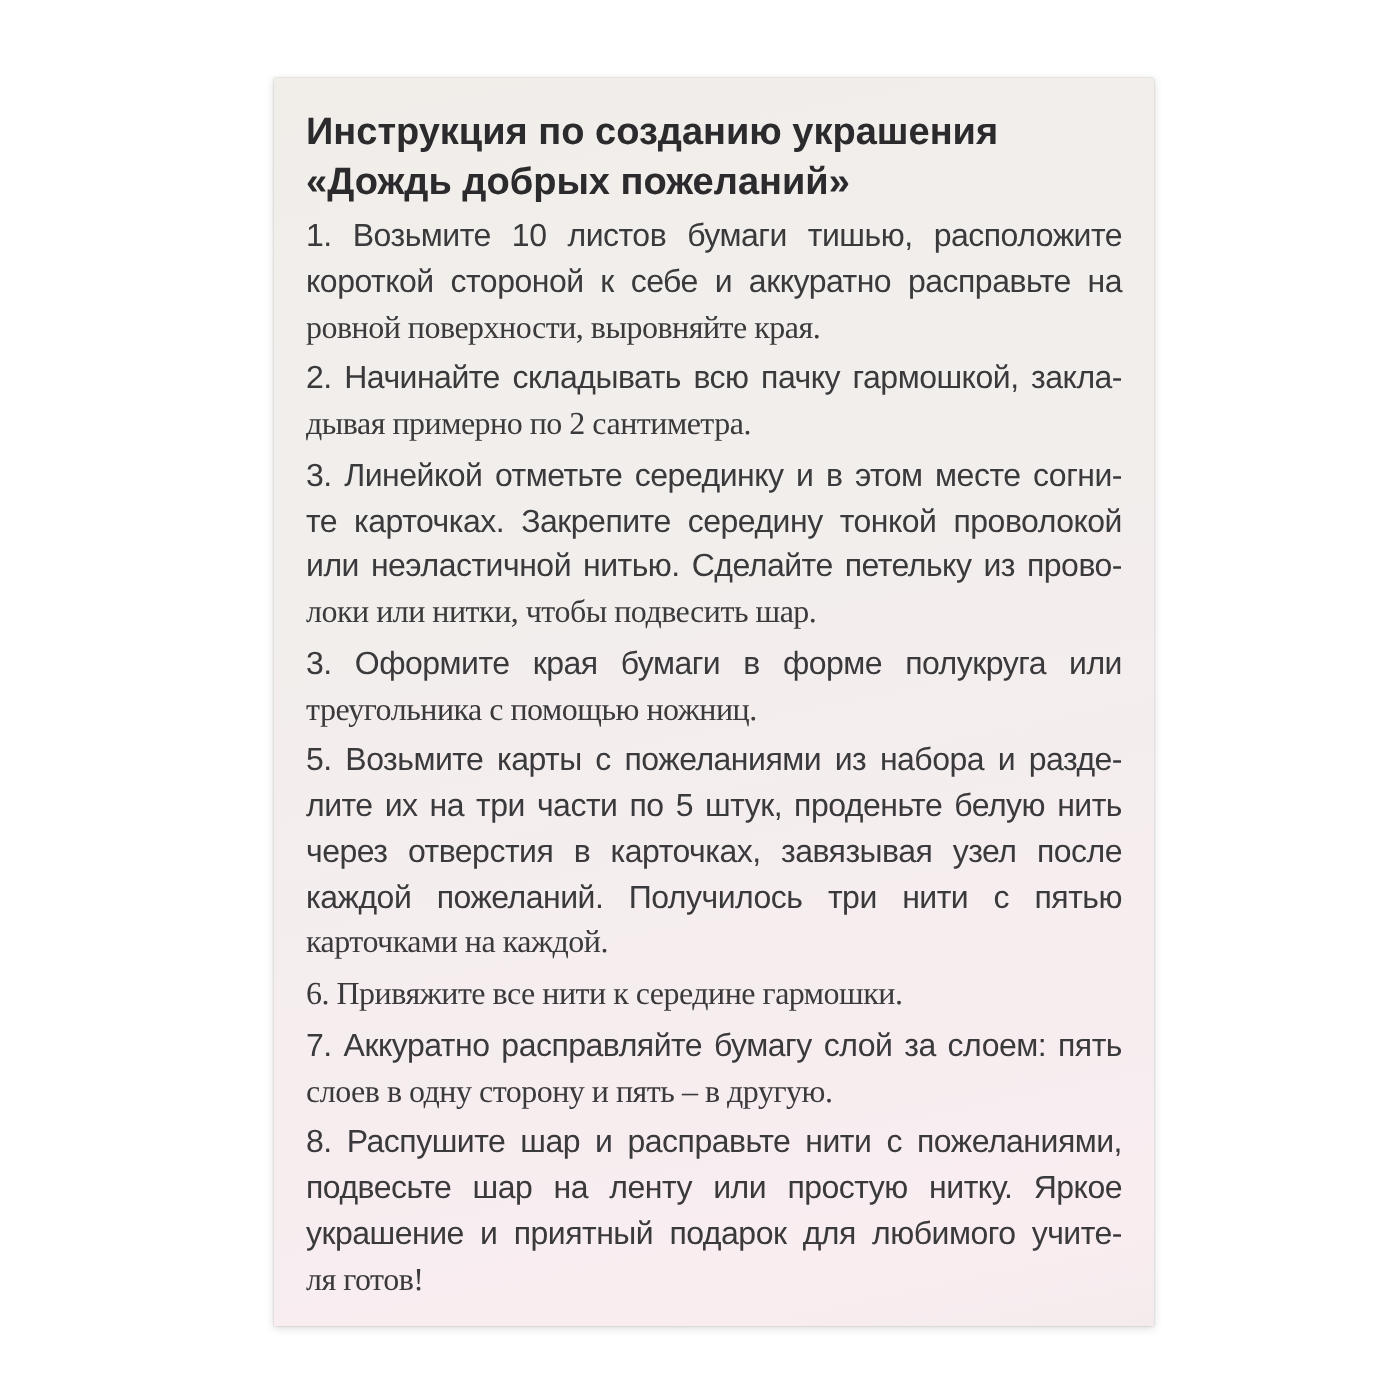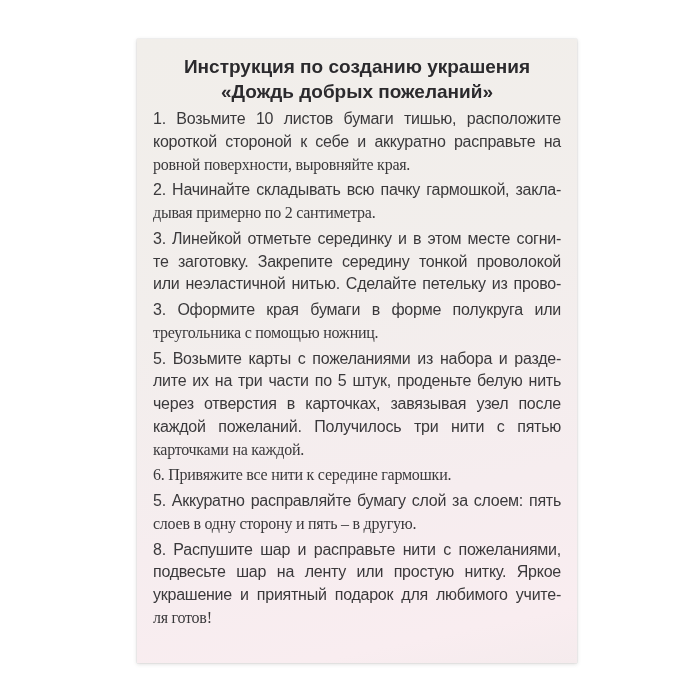--- a/index.html
+++ b/index.html
@@ -36,21 +36,21 @@
       0 0 1px rgba(60, 55, 52, 0.25);
   }
   .title {
     font-size: 19px;
     font-weight: bold;
     line-height: 25px;
     color: #2b2a2d;
     margin: 0 0 4px 0;
   }
   .title .line {
-    text-align: center;
+    text-align: left;
     white-space: nowrap;
   }
   .para {
     font-size: 16px;
     line-height: 22.75px;
     letter-spacing: -0.25px;
     color: #3a393b;
     margin-top: 3px;
   }
   .para .line {
@@ -79,39 +79,40 @@
           <div class="line">1. Возьмите 10 листов бумаги тишью, расположите</div>
           <div class="line">короткой стороной к себе и аккуратно расправьте на</div>
           <div class="line last">ровной поверхности, выровняйте края.</div>
         </div>
       <div class="para">
           <div class="line">2. Начинайте складывать всю пачку гармошкой, закла-</div>
           <div class="line last">дывая примерно по 2 сантиметра.</div>
         </div>
       <div class="para">
           <div class="line">3. Линейкой отметьте серединку и в этом месте согни-</div>
-          <div class="line">те заготовку. Закрепите середину тонкой проволокой</div>
+          <div class="line">те карточках. Закрепите середину тонкой проволокой</div>
           <div class="line">или неэластичной нитью. Сделайте петельку из прово-</div>
+          <div class="line last">локи или нитки, чтобы подвесить шар.</div>
         </div>
       <div class="para">
           <div class="line">3. Оформите края бумаги в форме полукруга или</div>
           <div class="line last">треугольника с помощью ножниц.</div>
         </div>
       <div class="para">
           <div class="line">5. Возьмите карты с пожеланиями из набора и разде-</div>
           <div class="line">лите их на три части по 5 штук, проденьте белую нить</div>
           <div class="line">через отверстия в карточках, завязывая узел после</div>
           <div class="line">каждой пожеланий. Получилось три нити с пятью</div>
           <div class="line last">карточками на каждой.</div>
         </div>
       <div class="para">
           <div class="line last">6. Привяжите все нити к середине гармошки.</div>
         </div>
       <div class="para">
-          <div class="line">5. Аккуратно расправляйте бумагу слой за слоем: пять</div>
+          <div class="line">7. Аккуратно расправляйте бумагу слой за слоем: пять</div>
           <div class="line last">слоев в одну сторону и пять – в другую.</div>
         </div>
       <div class="para">
           <div class="line">8. Распушите шар и расправьте нити с пожеланиями,</div>
           <div class="line">подвесьте шар на ленту или простую нитку. Яркое</div>
           <div class="line">украшение и приятный подарок для любимого учите-</div>
           <div class="line last">ля готов!</div>
         </div>
     </div>
 

